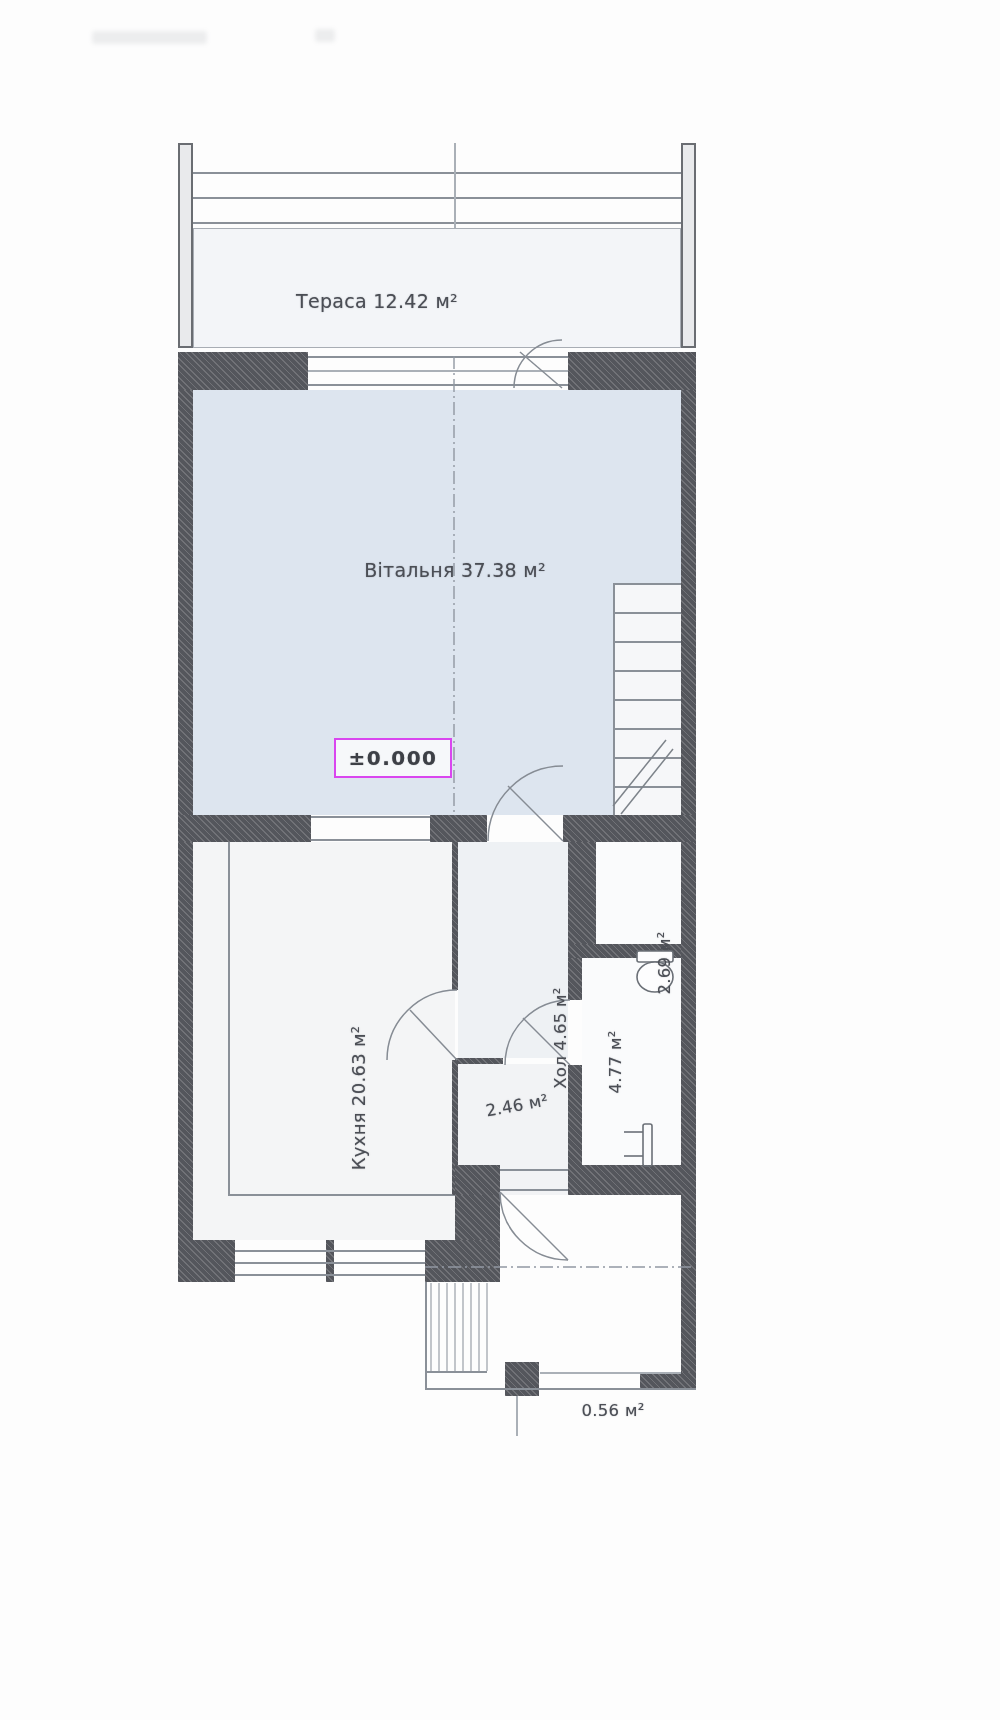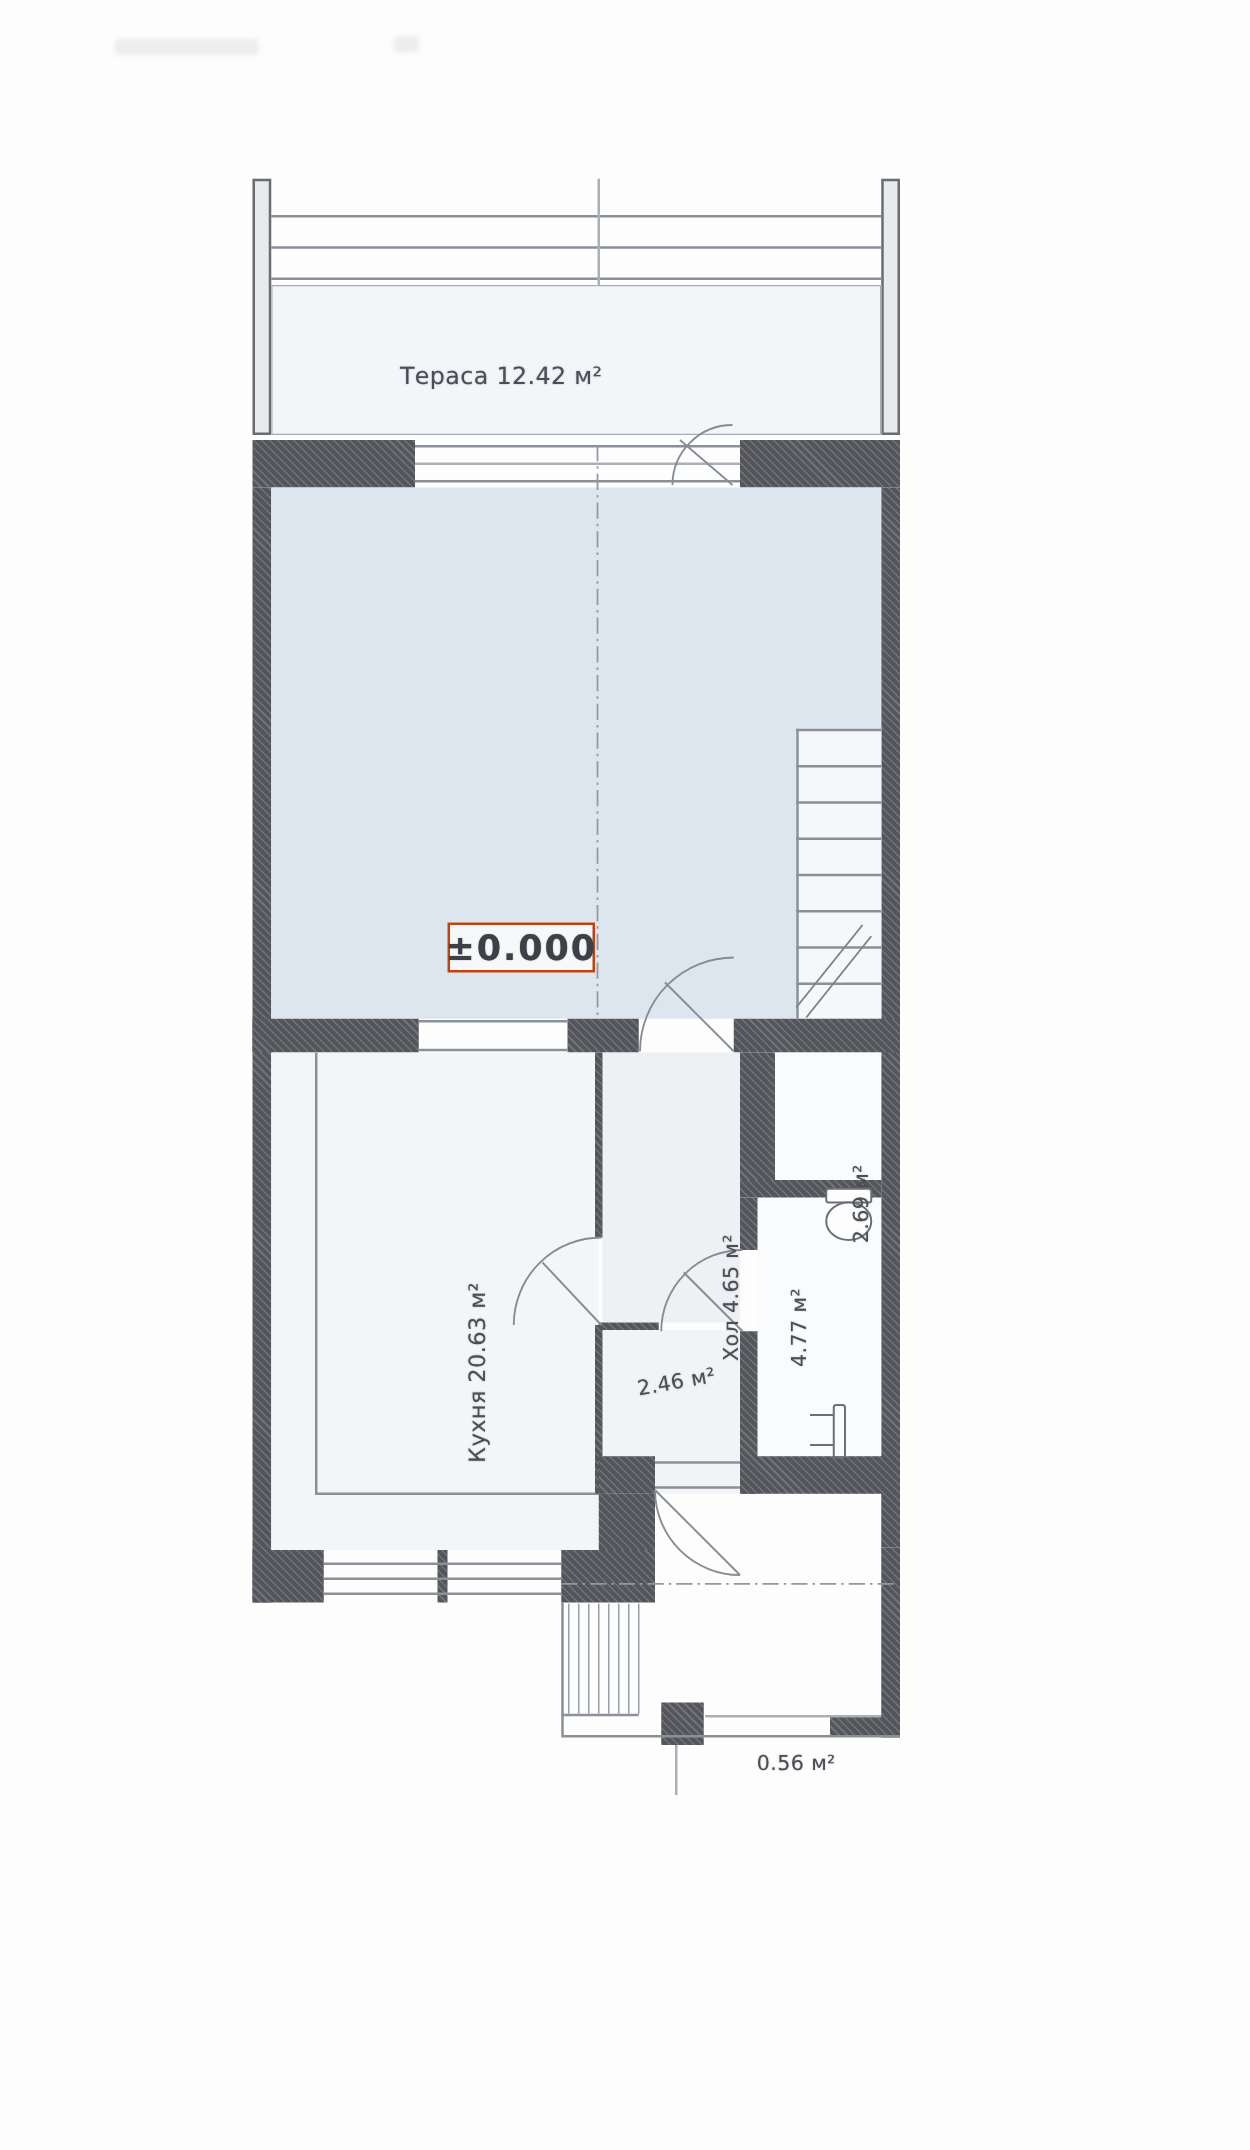--- a/index.html
+++ b/index.html
@@ -1,33 +1,33 @@
 <!DOCTYPE html>
 <html><head>
 <meta charset="utf-8">
 <style>
   html,body{margin:0;padding:0;background:#ffffff;}
   .canvas{position:relative;width:1000px;height:1720px;background:#fdfdfd;overflow:hidden;
           font-family:"DejaVu Sans",sans-serif;}
-  .plan{position:absolute;inset:0;filter:blur(0.45px);margin-left:24px;}
+  .plan{position:absolute;inset:0;filter:blur(0.45px);}
   .wall{position:absolute;background:#54565c;
         background-image:repeating-linear-gradient(45deg,rgba(255,255,255,.17) 0 1.2px,transparent 1.2px 4.5px);}
   .room{position:absolute;}
   .tline{position:absolute;background:#8a9098;}
   .tline.light{background:#aab0b7;}
   .post{position:absolute;background:#e9eaec;border:2px solid #6a6d72;box-sizing:border-box;}
   .lbl{position:absolute;display:flex;align-items:center;justify-content:center;
        font-size:18px;color:#4b4e55;white-space:nowrap;letter-spacing:.3px;
        text-shadow:0 0 1.2px rgba(75,79,87,.55);}
   .lbl.small{font-size:16.5px;}
   .rot{transform:rotate(-90deg);}
   .tilt{transform:rotate(-10deg);}
-  .elev{position:absolute;background:#f6f8fa;border:2px solid #c2410c;box-sizing:border-box;
+  .elev{position:absolute;background:#f6f8fa;border:2px solid #d946ef;box-sizing:border-box;
         display:flex;align-items:center;justify-content:center;
-        font-size:28px;font-weight:600;color:#3d4046;letter-spacing:1.5px;
+        font-size:20px;font-weight:600;color:#3d4046;letter-spacing:1.5px;
         text-shadow:0 0 1px rgba(61,64,70,.6);}
   .smudge{position:absolute;background:rgba(90,95,105,.10);filter:blur(2px);border-radius:3px;}
   svg.overlay{position:absolute;left:0;top:0;pointer-events:none;}
 </style>
 </head>
 <body>
 
 <div class="canvas">
 
   <div class="smudge" style="left:92px;top:31px;width:115px;height:13px;"></div>
@@ -153,20 +153,21 @@
           <path d="M447 1283 V1371"></path>
         <path d="M455 1283 V1371"></path>
           <path d="M463 1283 V1371"></path>
           <path d="M471 1283 V1371"></path>
         <path d="M479 1283 V1371"></path>
           <path d="M487 1283 V1371"></path>
       </g>
     </svg>
 
     <div class="lbl" style="left:262px;top:287px;width:230px;height:28px;font-size:19px;">Тераса 12.42 м²</div>
+    <div class="lbl" style="left:330px;top:556px;width:250px;height:28px;font-size:19px;">Вітальня 37.38 м²</div>
     <div class="elev" style="left:334px;top:738px;width:118px;height:40px;">±0.000</div>
     <div class="lbl rot" style="left:258px;top:1086px;width:200px;height:24px;">Кухня 20.63 м²</div>
     <div class="lbl rot small" style="left:475px;top:1027px;width:170px;height:22px;">Хол 4.65 м²</div>
     <div class="lbl rot small" style="left:612px;top:953px;width:104px;height:20px;">2.69 м²</div>
     <div class="lbl rot small" style="left:563px;top:1052px;width:104px;height:20px;">4.77 м²</div>
     <div class="lbl tilt small" style="left:462px;top:1094px;width:110px;height:22px;">2.46 м²</div>
     <div class="lbl small" style="left:557px;top:1398px;width:112px;height:24px;">0.56 м²</div>
 
   </div>
 </div>

